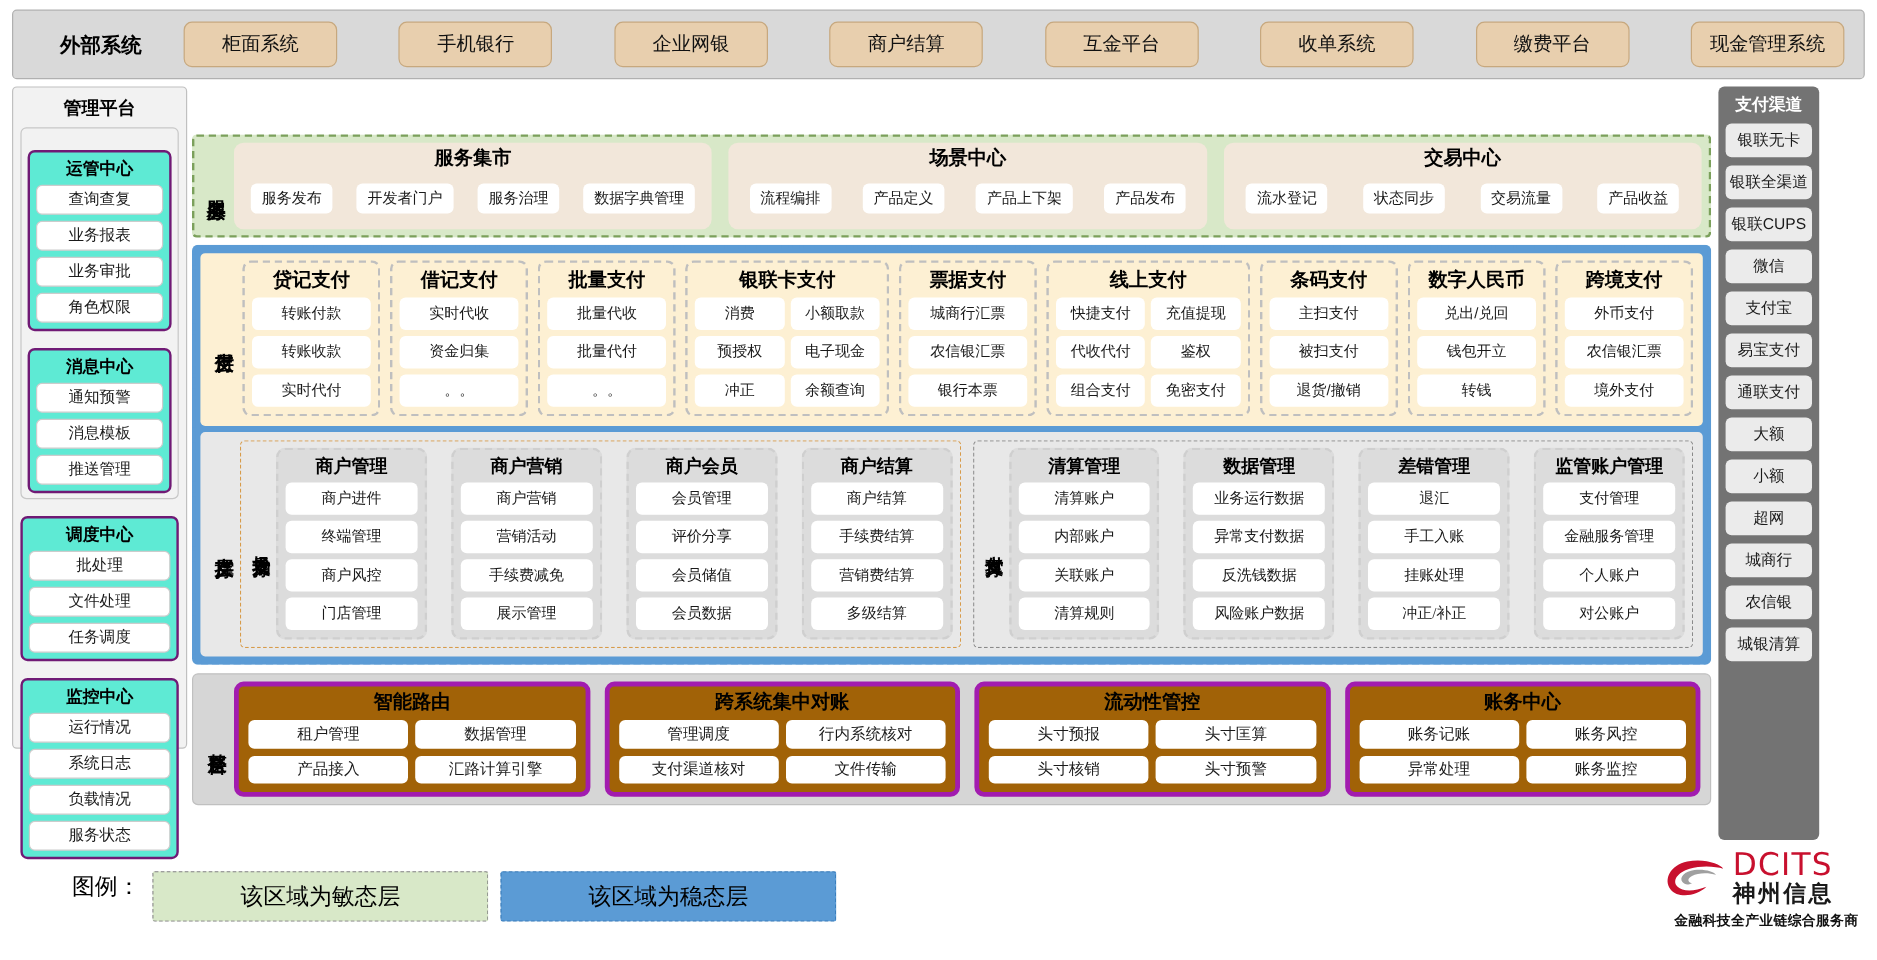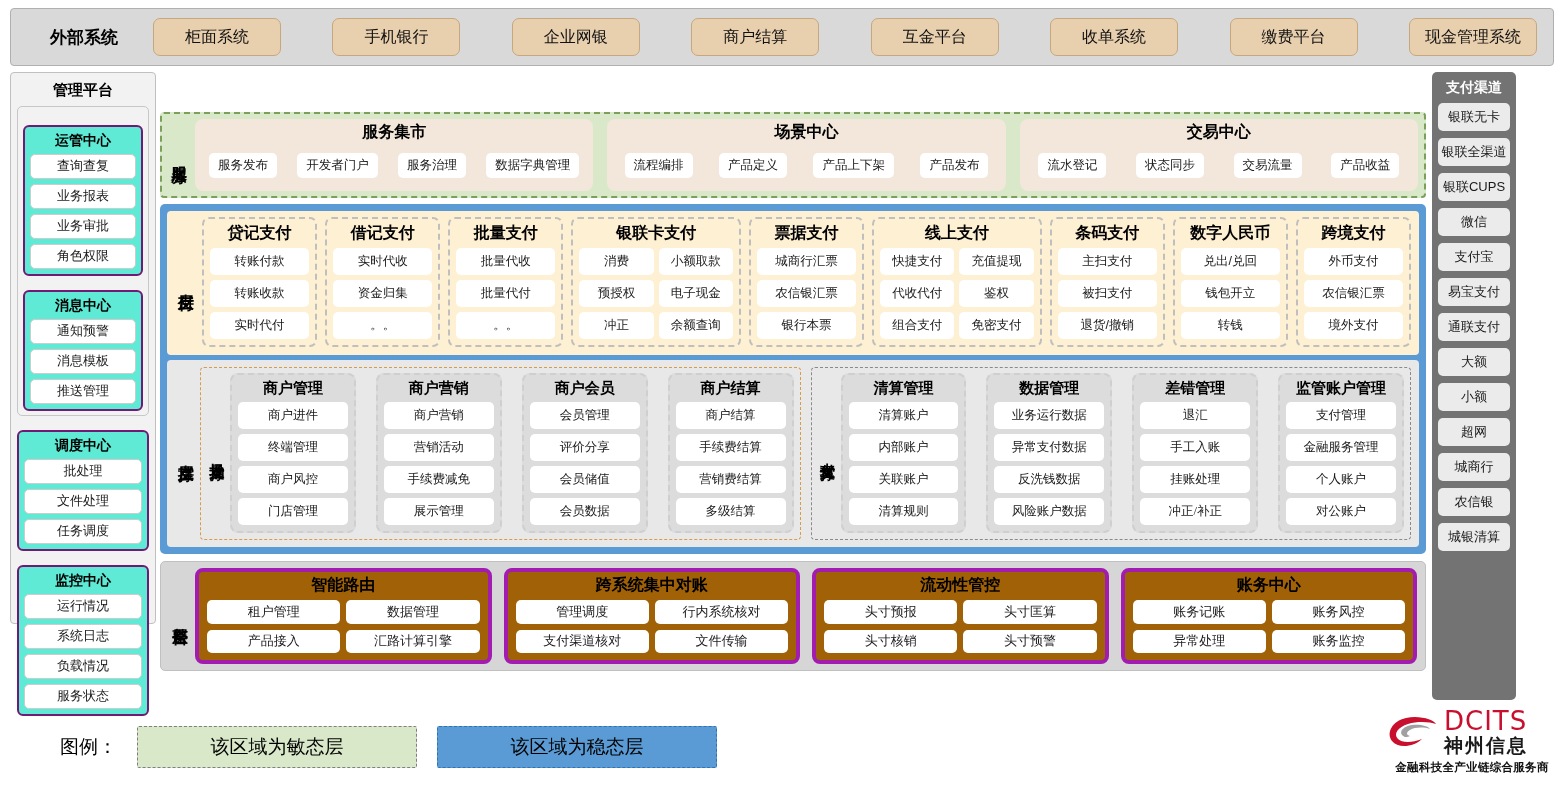--- a/index.html
+++ b/index.html
@@ -185,21 +185,21 @@
   .int-card {
     flex:1; background:#a16207; border:4px solid #a21caf; border-radius:8px;
     padding: 2px 8px 7px;
     display:flex; flex-direction:column;
   }
   .int-card-title { font-size:16px; font-weight:bold; text-align:center; color:#000; margin:1px 0 4px;}
   .int-grid { display:grid; grid-template-columns:1fr 1fr; gap:6px; flex:1;}
   .int-chip { border-radius:5px; font-size:13px; }
 
   
-  .legend { position:absolute; left:60px; top:726px; display:flex; align-items:center; gap:20px;}
+  .legend { position:absolute; left:60px; top:726px; display:flex; align-items:flex-start; gap:10px;}
   .legend-label { font-size:19px; color:#000; }
   .legend-box {
     height:42px; width:280px; border-radius:2px;
     display:flex; align-items:center; justify-content:center;
     font-size:19px; color:#000;
   }
   .legend-agile { background:#d8e8c8; border:1px dashed #7f7f7f; }
   .legend-stable { background:#5b9bd5; border:1px dashed #2e74b5; }
 
   

